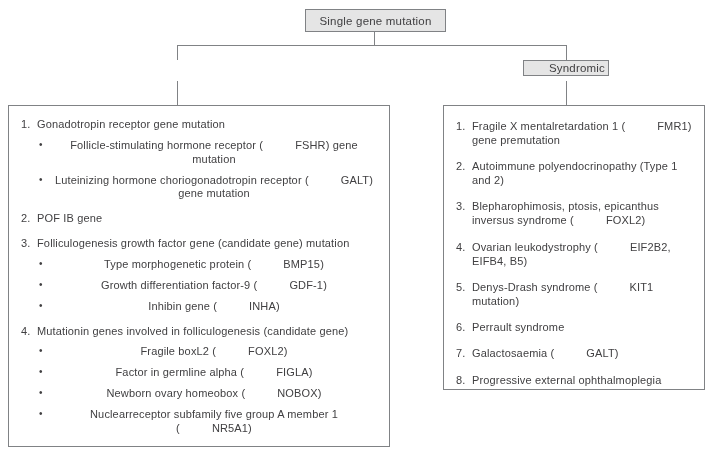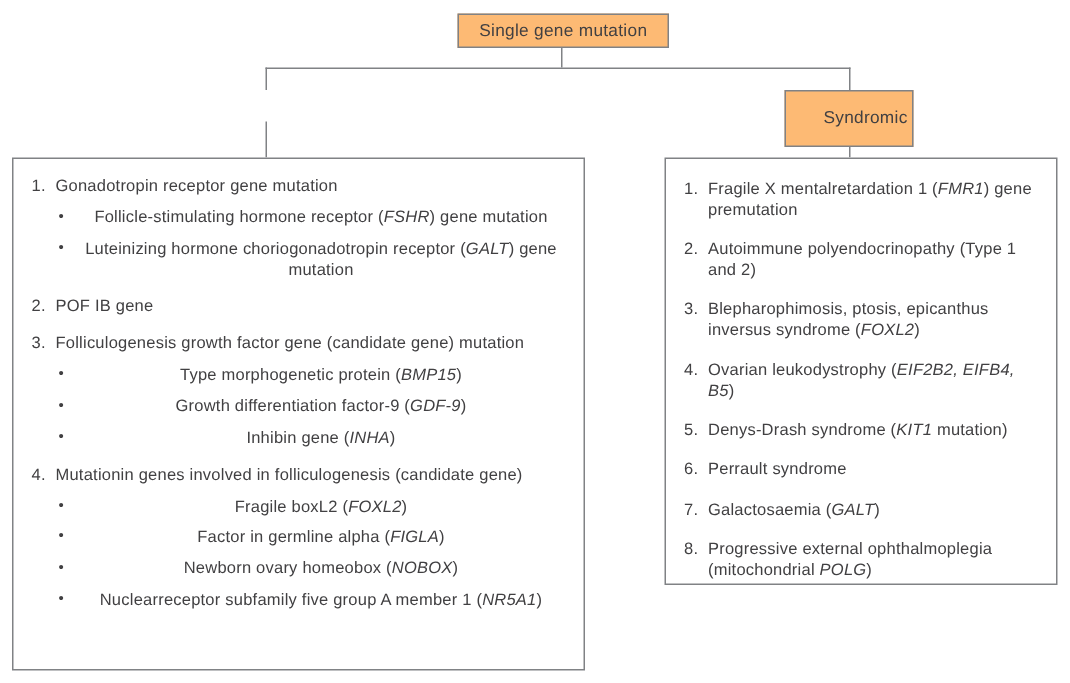--- a/index.html
+++ b/index.html
@@ -7,21 +7,21 @@
     position:relative;
     width:713px;height:455px;
     background:#ffffff;
     font-family:"Liberation Sans","DejaVu Sans",sans-serif;
     color:#414042;
     overflow:hidden;
   }
   .node{
     position:absolute;
     border:1px solid #808285;
-    background:#fdba74;
+    background:#e5e5e5;
     display:flex;align-items:center;justify-content:center;
     font-size:11.5px;
     letter-spacing:0.2px;
     color:#414042;
     box-sizing:border-box;
     white-space:nowrap;
   }
   .panel{
     position:absolute;
     border:1px solid #808285;
@@ -36,40 +36,40 @@
   .conn{position:absolute;background:#808285;}
   .item{display:flex;margin-top:11px;}
   .item:first-child{margin-top:3px;}
   .item .num{flex:0 0 16px;}
   .item .txt{flex:1 1 auto;}
   .bullet{display:flex;margin-top:7px;padding-left:18px;}
   .bullet .dot{flex:0 0 12px;font-size:10px;}
   .bullet .txt{flex:1 1 auto;text-align:center;}
   .panel-right .item{margin-top:12.5px;}
   .panel-right .item:first-child{margin-top:5px;}
-  .gene{font-style:italic;}
+  .gene{margin-left:32px;}
 </style>
 </head>
 <body>
 
 <div class="canvas">
 
   <div class="conn" style="left:374px;top:31px;width:1px;height:14px;"></div>
   <div class="conn" style="left:177px;top:45px;width:390px;height:1px;"></div>
   <div class="conn" style="left:177px;top:45px;width:1px;height:15px;"></div>
   <div class="conn" style="left:566px;top:45px;width:1px;height:15px;"></div>
   <div class="conn" style="left:177px;top:81px;width:1px;height:24px;"></div>
   <div class="conn" style="left:566px;top:81px;width:1px;height:24px;"></div>
 
   <div class="node" style="left:305px;top:9px;width:141px;height:23px;">
     <span>Single gene mutation</span>
   </div>
 
 
-  <div class="node" style="left:523px;top:60px;width:86px;height:38px;padding-left:22px;">
+  <div class="node" style="left:523px;top:60px;width:86px;height:16px;padding-left:22px;">
     <span>Syndromic</span>
   </div>
 
   <div class="panel panel-left" style="left:8px;top:105px;width:382px;height:342px;">
       <div class="item">
         <span class="num">1.</span>
         <span class="txt"><span>Gonadotropin receptor gene mutation</span></span>
       </div>
       <div class="bullet">
         <span class="dot">•</span>
@@ -86,21 +86,21 @@
       <div class="item">
         <span class="num">3.</span>
         <span class="txt"><span>Folliculogenesis growth factor gene (candidate gene) mutation</span></span>
       </div>
       <div class="bullet">
         <span class="dot">•</span>
         <span class="txt"><span>Type morphogenetic protein (</span><span class="gene">BMP15</span><span>)</span></span>
       </div>
       <div class="bullet">
         <span class="dot">•</span>
-        <span class="txt"><span>Growth differentiation factor-9 (</span><span class="gene">GDF-9</span><span>)</span></span>
+        <span class="txt"><span>Growth differentiation factor-9 (</span><span class="gene">GDF-1</span><span>)</span></span>
       </div>
       <div class="bullet">
         <span class="dot">•</span>
         <span class="txt"><span>Inhibin gene (</span><span class="gene">INHA</span><span>)</span></span>
       </div>
       <div class="item">
         <span class="num">4.</span>
         <span class="txt"><span>Mutationin genes involved in folliculogenesis (candidate gene)</span></span>
       </div>
       <div class="bullet">

